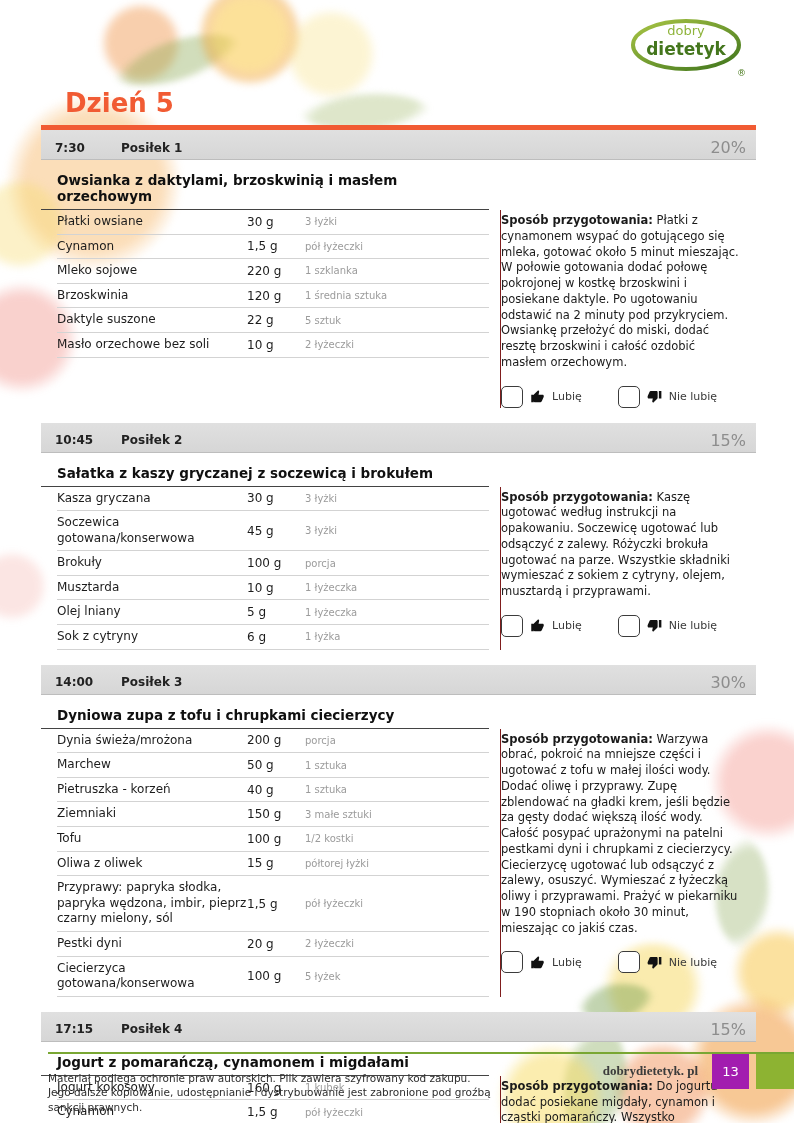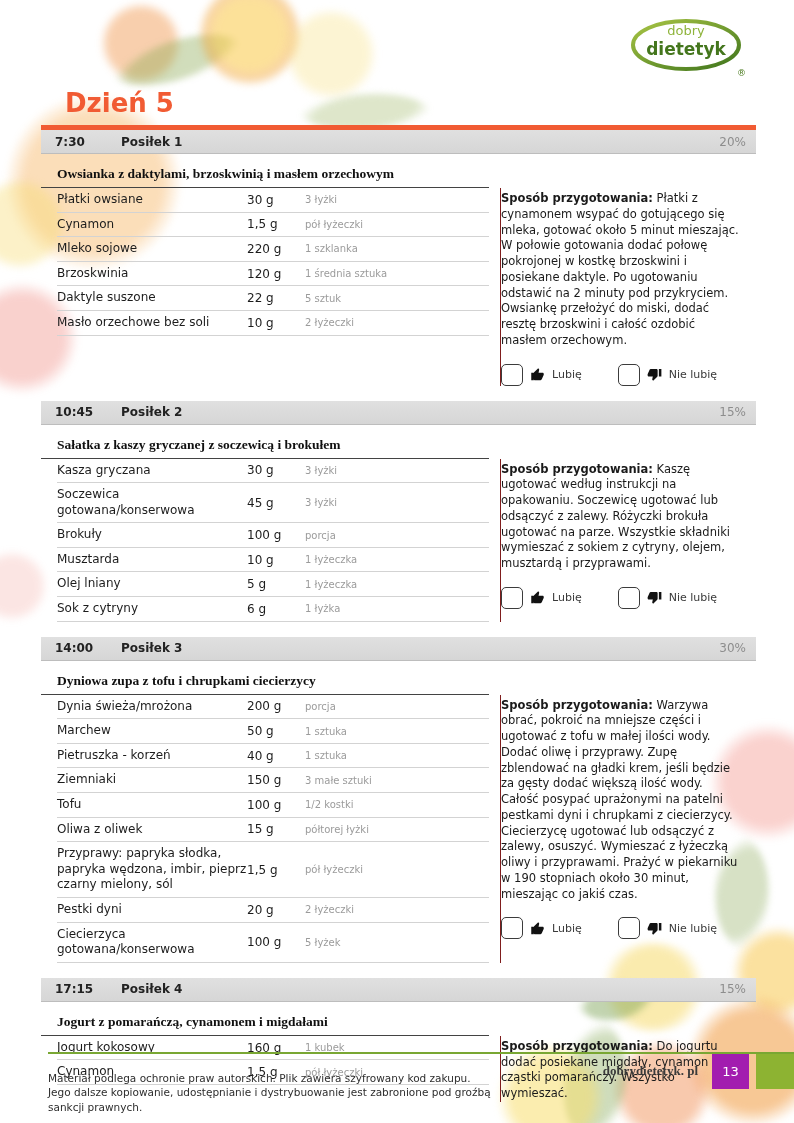--- a/index.html
+++ b/index.html
@@ -17,27 +17,27 @@
 
   .logo { position:absolute; top:14px; right:47px; z-index:2; }
 
   .day-title { margin:90px 0 0 24px; font-size:26px; font-weight:bold; color:#f15b33; line-height:1; }
   .accent-bar { height:5px; background:#f15b33; margin-top:9px; }
 
   .meal { margin-bottom:15px; }
   .meal-bar {
     display:flex; align-items:center; height:23px;
     background:linear-gradient(#e0e0e0,#d6d6d6);
-    border-bottom:1px solid #bdbdbd; padding:0 10px 0 14px;
+    border-bottom:1px solid #bdbdbd; padding:6px 10px 0 14px;
   }
   .meal-time { width:66px; font-size:12px; font-weight:bold; color:#222; }
   .meal-label { font-size:12px; font-weight:bold; color:#222; }
-  .meal-percent { margin-left:auto; font-size:12px; color:#8d8d8d;text-align:center; }
-
-  .title-wrap { width:448px; margin:12px 0 0 0; padding:0 0 5px 16px; box-sizing:border-box; border-bottom:1.5px solid #434343;font-family:Liberation Serif, serif; }
+  .meal-percent { margin-left:auto; font-size:16px; color:#8d8d8d;text-align:center; }
+
+  .title-wrap { width:448px; margin:12px 0 0 0; padding:0 0 5px 16px; box-sizing:border-box; border-bottom:1.5px solid #434343; }
   .meal-title { margin:0; font-size:13.5px; font-weight:bold; color:#101010; }
 
   .meal-body { display:flex; align-items:stretch; }
   .table-col { width:448px; box-sizing:border-box; padding-left:16px; }
   table.ingredients { width:432px; border-collapse:collapse; }
   table.ingredients td { border-bottom:1px solid #d3d3d3; padding:4px 0; vertical-align:middle; }
   td.ing-name { width:190px; font-size:12px; color:#1c1c1c; padding-right:8px; line-height:1.3; }
   td.ing-amount { width:58px; font-size:12px; color:#1c1c1c; }
   td.ing-measure { font-size:10px; color:#9b9b9b; }
 

